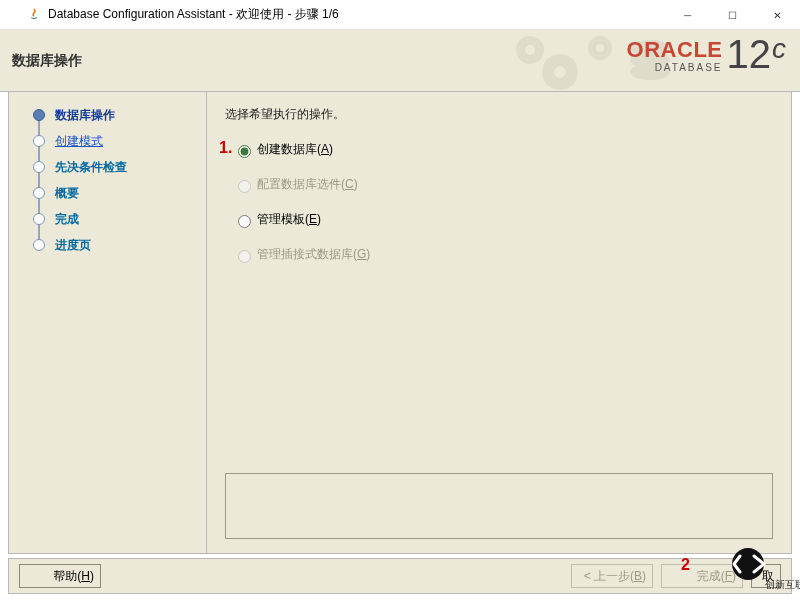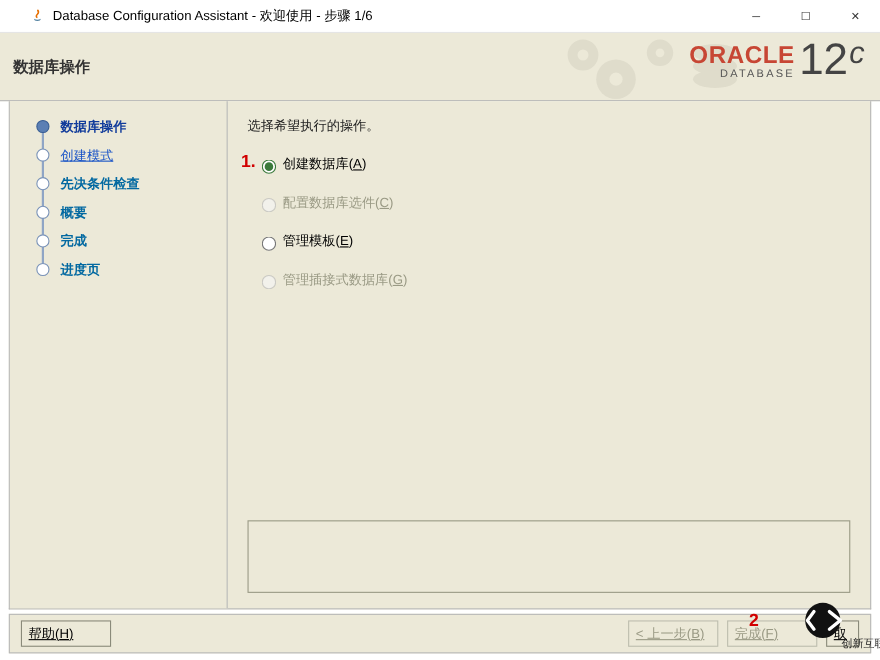--- a/index.html
+++ b/index.html
@@ -258,23 +258,22 @@
     margin-left: 10px;
   }
   .dlg-btn {
     height: 24px;
     min-width: 82px;
     border: 1px solid #8a8a7a;
     background: #ece9d8;
     font-size: 12px;
     display:flex;
     align-items:center;
-    justify-content:flex-start;
+    justify-content:flex-end;
     box-sizing:border-box;
-    text-decoration:underline;
   }
   .dlg-btn.disabled {
     color: #9a9a85;
     border-color: #bdbdae;
   }
   .dlg-btn.focus {
     outline: 1px dotted #333;
     outline-offset: -3px;
     border-color: #555;
   }

